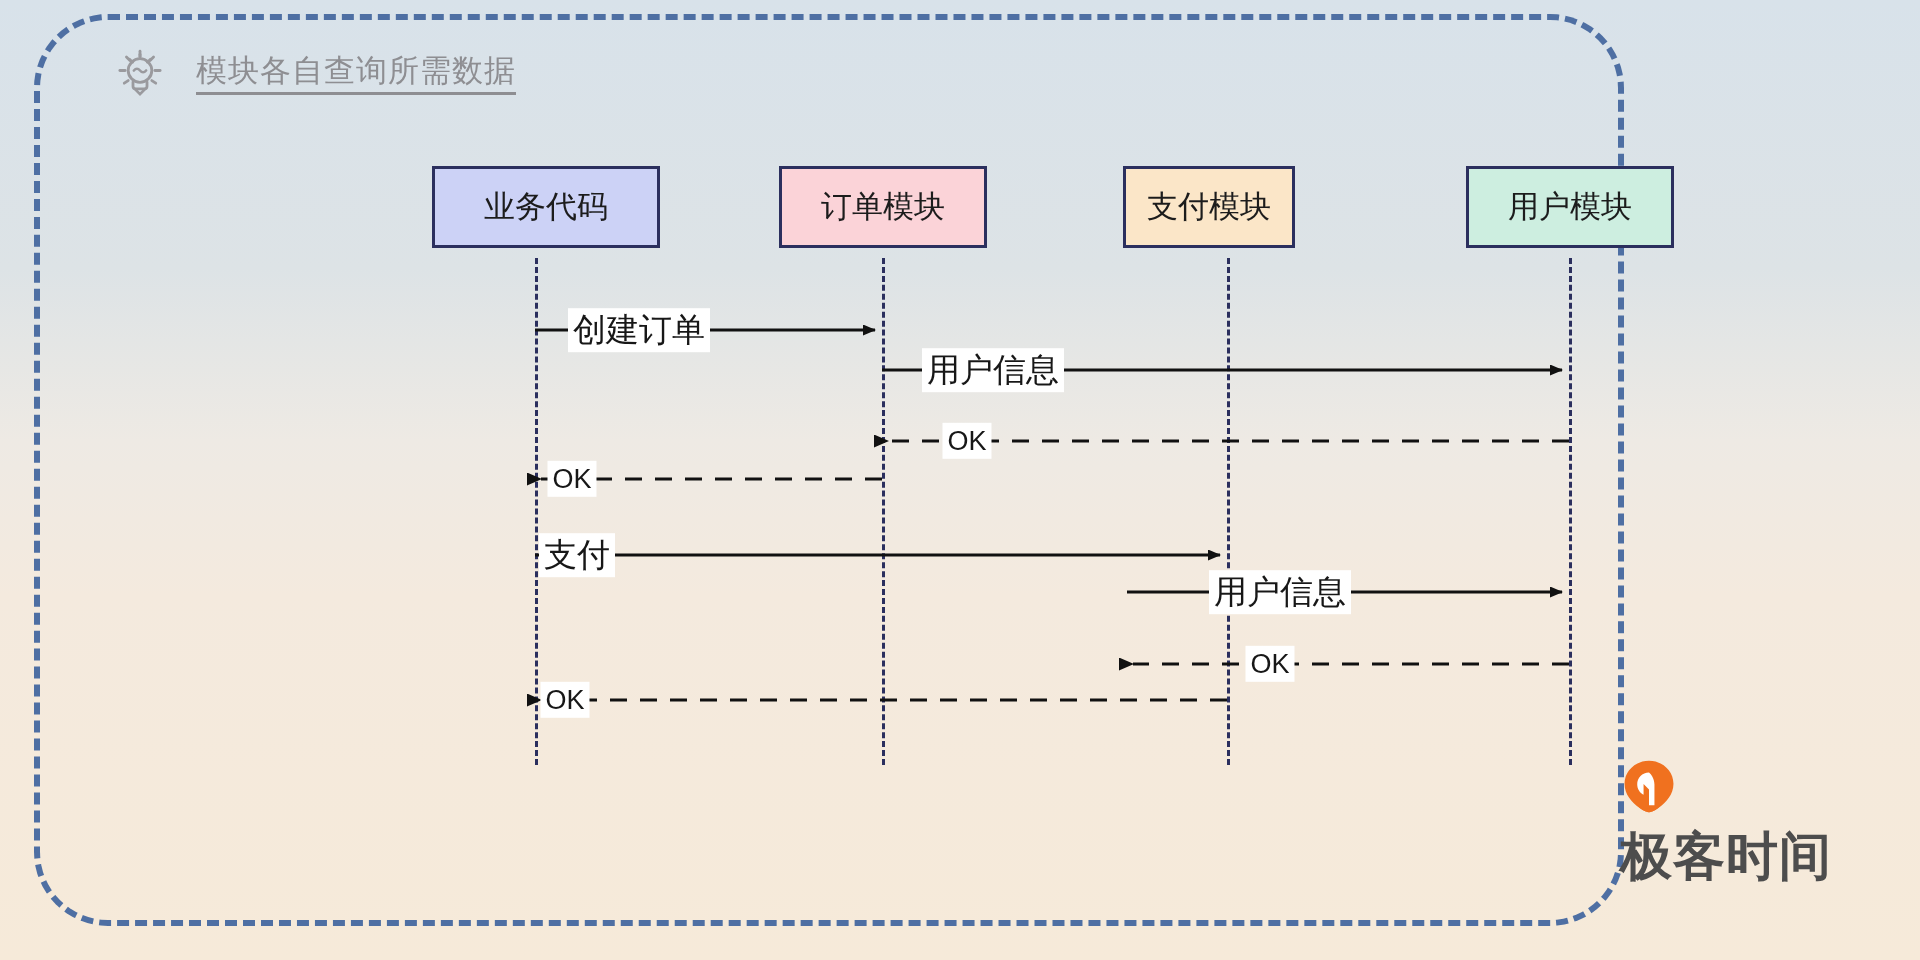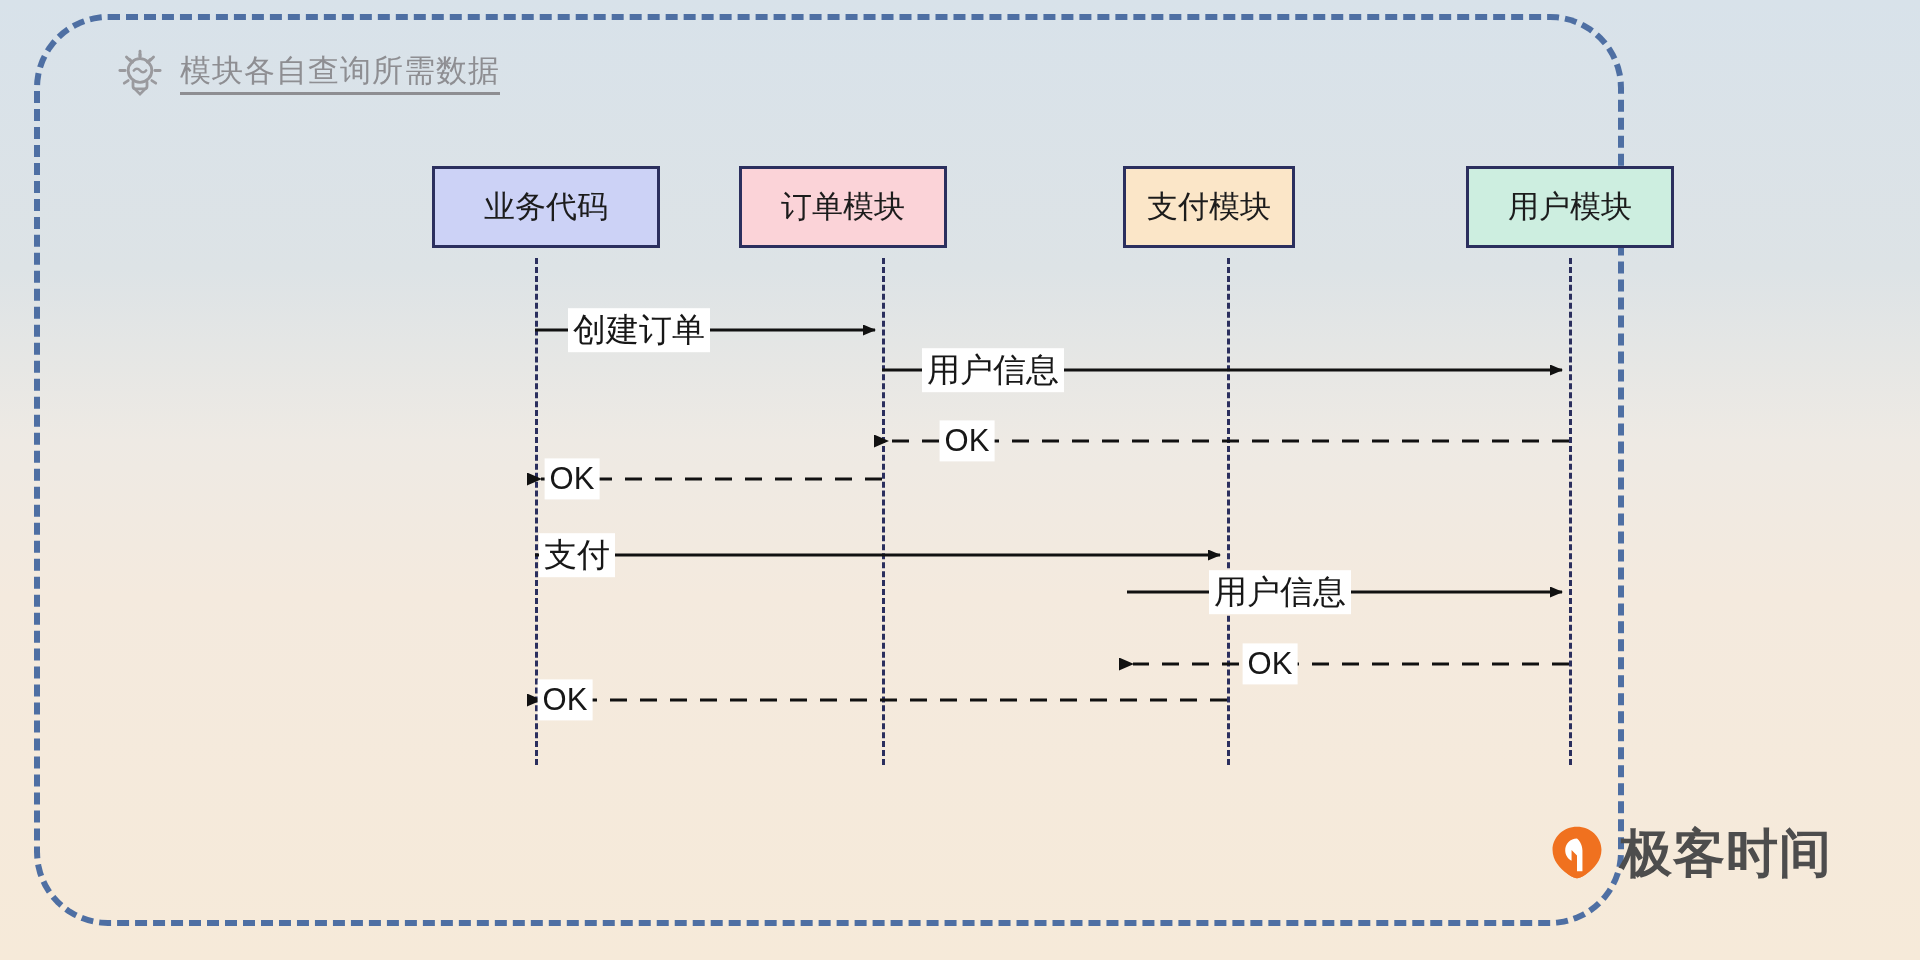--- a/index.html
+++ b/index.html
@@ -37,21 +37,21 @@
     pointer-events: none;
   }
 
   
   #title-row {
     position: absolute;
     left: 112px;
     top: 46px;
     display: flex;
     align-items: center;
-    gap: 12px;
+    gap: 28px;
   }
   #bulb-icon { width: 56px; height: 56px; display: block; }
   #title-text {
     font-size: 31px;
     color: #8e8e92;
     letter-spacing: 1px;
     border-bottom: 3px solid #8e8e92;
     padding-bottom: 3px;
     line-height: 1.15;
     white-space: nowrap;
@@ -90,30 +90,31 @@
   .msg-label {
     position: absolute;
     transform: translate(-50%, -50%);
     background: #ffffff;
     font-size: 33px;
     color: #171717;
     padding: 2px 5px;
     white-space: nowrap;
     line-height: 1.2;
   }
-  .msg-label.latin { font-size: 31px; }
+  .msg-label.latin { font-size: 27px; }
 
   
   #brand {
     position: absolute;
     right: 88px;
     bottom: 78px;
     display: flex;
-    align-items: center;
+    align-items: flex-start;
     gap: 14px;
+    flex-direction: column;
   }
   #brand-mark { width: 58px; height: 58px; display: block; }
   #brand-text {
     font-size: 52px;
     color: #4d4d4d;
     letter-spacing: 1px;
     font-weight: 600;
     line-height: 1;
     white-space: nowrap;
   }
@@ -144,21 +145,21 @@
         <path d="M25 28 q3.5 -4 7 0 q3.5 4 7 0" stroke-width="3"></path>
       </g>
     </svg>
     <div id="title-text">模块各自查询所需数据</div>
   </div>
 
   <div class="participant" style="left:432px; top:166px; width:228px; background:#ccd2f6;">
     <span>业务代码</span>
   </div>
 
-  <div class="participant" style="left:739px; top:166px; width:208px; background:#fbd3d8;">
+  <div class="participant" style="left:779px; top:166px; width:208px; background:#fbd3d8;">
     <span>订单模块</span>
   </div>
 
   <div class="participant" style="left:1123px; top:166px; width:172px; background:#fbe6c8;">
     <span>支付模块</span>
   </div>
 
   <div class="participant" style="left:1466px; top:166px; width:208px; background:#cdeee0;">
     <span>用户模块</span>
   </div>

